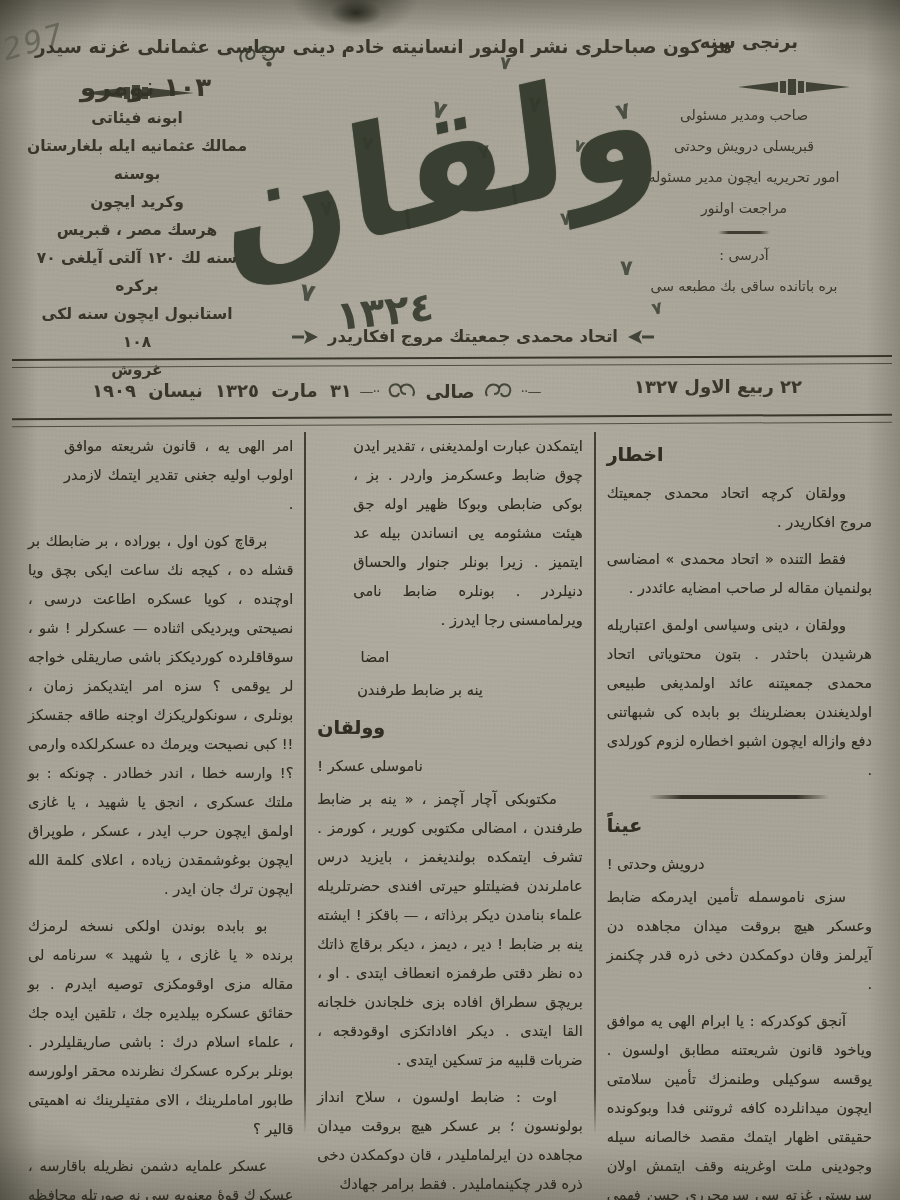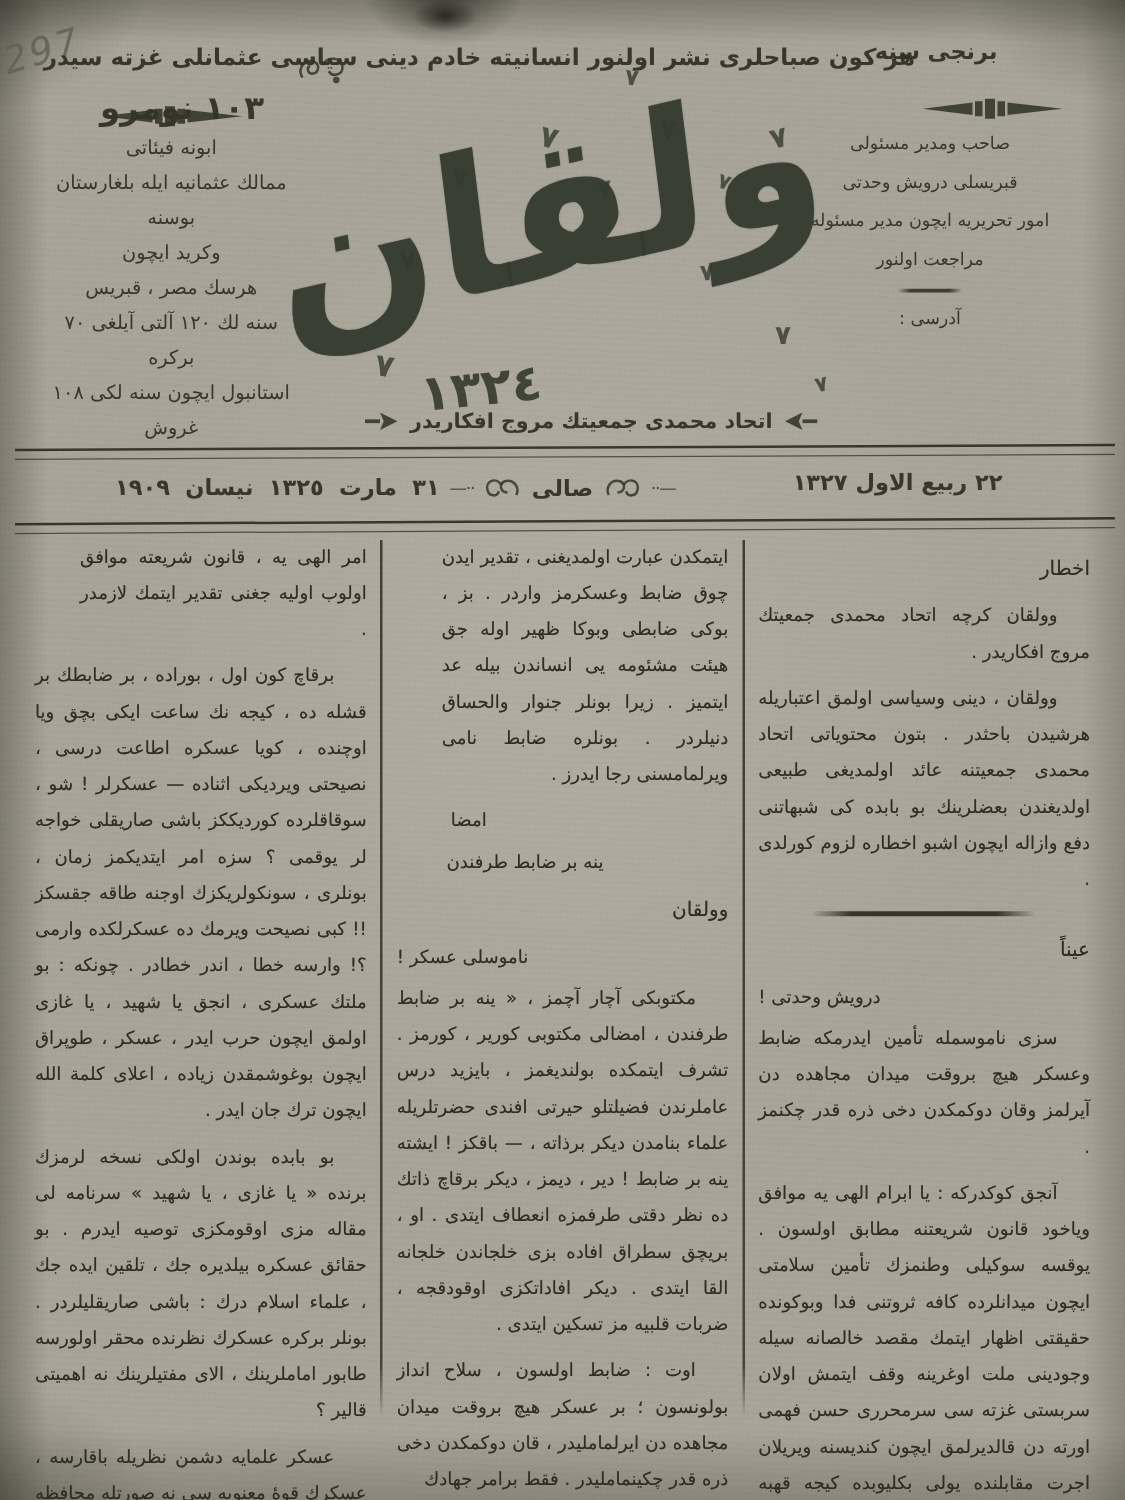--- a/index.html
+++ b/index.html
@@ -28,21 +28,21 @@
     transform:rotate(-16deg) skewX(-12deg);
     letter-spacing:2px;direction:ltr;
   }
   
   .year-label{top:31px;right:102px;font-size:18px;font-weight:bold;}
   .tagline{top:36px;right:168px;font-size:18.5px;font-weight:bold;letter-spacing:.3px;white-space:nowrap;}
   .issue-number{top:48px;left:80px;font-size:26px;font-weight:bold;margin-top:24px;}
   .orn{line-height:0;}
   .orn svg{display:block;}
   .flr{fill:none;stroke:rgba(50,54,42,.85);stroke-width:2;}
-  .sub-block{top:104px;left:26px;width:222px;text-align:center;font-size:15.5px;line-height:28px;font-weight:400;}
+  .sub-block{top:104px;left:26px;width:222px;text-align:center;font-size:15.5px;line-height:28px;font-weight:700;}
   .mgmt-block{top:100px;right:22px;width:268px;text-align:center;font-size:14px;line-height:31px;}
   .mini-rule{width:52px;height:2.5px;margin:7px auto 6px;background:linear-gradient(to right,transparent,rgba(45,43,33,.85) 20%,rgba(45,43,33,.85) 80%,transparent);}
   .addr-label{margin-top:6px;}
   
   .masthead-title{
     top:52px;left:272px;width:390px;text-align:center;
     font-size:152px;line-height:1.45;font-weight:bold;
     transform:rotate(-13deg) skewX(-6deg);
     color:rgba(52,58,46,.88);
     text-shadow:0 0 1px rgba(52,58,46,.6);
@@ -66,21 +66,21 @@
   .dl-rumi{position:absolute;left:62px;top:12px;word-spacing:6px;text-align:right;}
   
   .cols{position:absolute;top:432px;left:28px;right:28px;display:flex;direction:rtl;}
   .col{width:272px;direction:rtl;font-size:14.5px;line-height:29px;text-align:justify;
     color:rgba(45,43,33,.95);text-shadow:0 0 .5px rgba(45,43,33,.55);}
   .col-gap{flex:0 0 24px;display:flex;justify-content:center;}
   .vrule{width:2px;height:702px;background:linear-gradient(to bottom,rgba(38,36,26,.8) 0,rgba(38,36,26,.75) 94%,transparent);}
   .blk{margin:0 0 8px;}
   .blk-p{text-indent:26px;}
   .blk-p.noindent{text-indent:0;margin-left:36px;}
-  .blk-h{text-align:right;font-size:16px;font-weight:normal;text-indent:0;margin:8px 0 10px;}
+  .blk-h{text-align:left;font-size:19px;font-weight:bold;text-indent:0;margin:8px 0 10px;}
   .blk-line{text-align:left;margin-right:30px;margin-bottom:4px;}
   .blk-line.center{text-align:center;margin-right:60px;}
   .blk-line.sig{text-align:center;margin-right:150px;}
   .blk-divider{height:4px;width:180px;margin:10px auto 12px;border-radius:2px;
     background:linear-gradient(to right,transparent,rgba(42,40,30,.9) 18%,rgba(42,40,30,.9) 82%,transparent);}
   .smudge{top:0;left:330px;width:52px;height:26px;border-radius:50%;
     background:radial-gradient(closest-side,rgba(18,18,10,.7),transparent);}
 </style>
 </head>
 <body>
@@ -131,20 +131,21 @@
       <polygon points="112,9 68,4 68,14"></polygon>
     </svg>
   </div>
   <div class="abs mgmt-block ink">
     <div>صاحب ومدير مسئولى</div>
     <div>قبريسلى درويش وحدتى</div>
     <div>امور تحريريه ايچون مدير مسئوله</div>
     <div>مراجعت اولنور</div>
     <div class="mini-rule"></div>
     <div class="addr-label">آدرسى :</div>
+    <div>بره باتانده ساقى بك مطبعه سى</div>
   </div>
 
   <div class="abs masthead-title">ولقان</div>
   <div id="flourishes">
       <span class="cal-mark" style="left: 432px; top: 96px; font-size: 24px; transform: rotate(14deg);">٧</span>
       <span class="cal-mark" style="left: 478px; top: 140px; font-size: 19px; transform: rotate(-8deg);">٧</span>
       <span class="cal-mark" style="left: 528px; top: 92px; font-size: 22px; transform: rotate(4deg);">٧</span>
       <span class="cal-mark" style="left: 574px; top: 136px; font-size: 17px; transform: rotate(18deg);">٧</span>
       <span class="cal-mark" style="left: 616px; top: 98px; font-size: 23px; transform: rotate(-14deg);">٧</span>
       <span class="cal-mark" style="left: 362px; top: 132px; font-size: 19px; transform: rotate(8deg);">٧</span>
@@ -193,20 +194,21 @@
       <span class="dl-dash">··—</span>
     </span>
     <span class="dl-rumi">٣١ مارت ١٣٢٥ نيسان ١٩٠٩</span>
   </div>
   <div class="abs hrule hrule-bot"></div>
 
   <div class="cols">
     <div class="col">
         <div class="blk blk-h">اخطار</div>
         <div class="blk blk-p">وولقان كرچه اتحاد محمدى جمعيتك مروج افكاريدر .</div>
+        <div class="blk blk-p">فقط التنده « اتحاد محمدى » امضاسى بولنميان مقاله لر صاحب امضايه عائددر .</div>
         <div class="blk blk-p">وولقان ، دينى وسياسى اولمق اعتباريله هرشيدن باحثدر . بتون محتوياتى اتحاد محمدى جمعيتنه عائد اولمديغى طبيعى اولديغندن بعضلرينك بو بابده كى شبهاتنى دفع وازاله ايچون اشبو اخطاره لزوم كورلدى .</div>
         <div class="blk blk-divider"></div>
         <div class="blk blk-h">عيناً</div>
         <div class="blk blk-line">درويش وحدتى !</div>
         <div class="blk blk-p">سزى ناموسمله تأمين ايدرمكه ضابط وعسكر هيچ بروقت ميدان مجاهده دن آيرلمز وقان دوكمكدن دخى ذره قدر چكنمز .</div>
         <div class="blk blk-p">آنجق كوكدركه : يا ابرام الهى يه موافق وياخود قانون شريعتنه مطابق اولسون . يوقسه سوكيلى وطنمزك تأمين سلامتى ايچون ميدانلرده كافه ثروتنى فدا وبوكونده حقيقتى اظهار ايتمك مقصد خالصانه سيله وجودينى ملت اوغرينه وقف ايتمش اولان سربستى غزته سى سرمحررى حسن فهمى اورته دن قالديرلمق ايچون كنديسنه ويريلان اجرت مقابلنده يولى بكليوبده كيجه قهبه لكله الفانلره بويامق كبى ، الچاقلغى ارتكاب</div>
       </div>
     <div class="col-gap">
         <div class="vrule"></div>
       </div>

